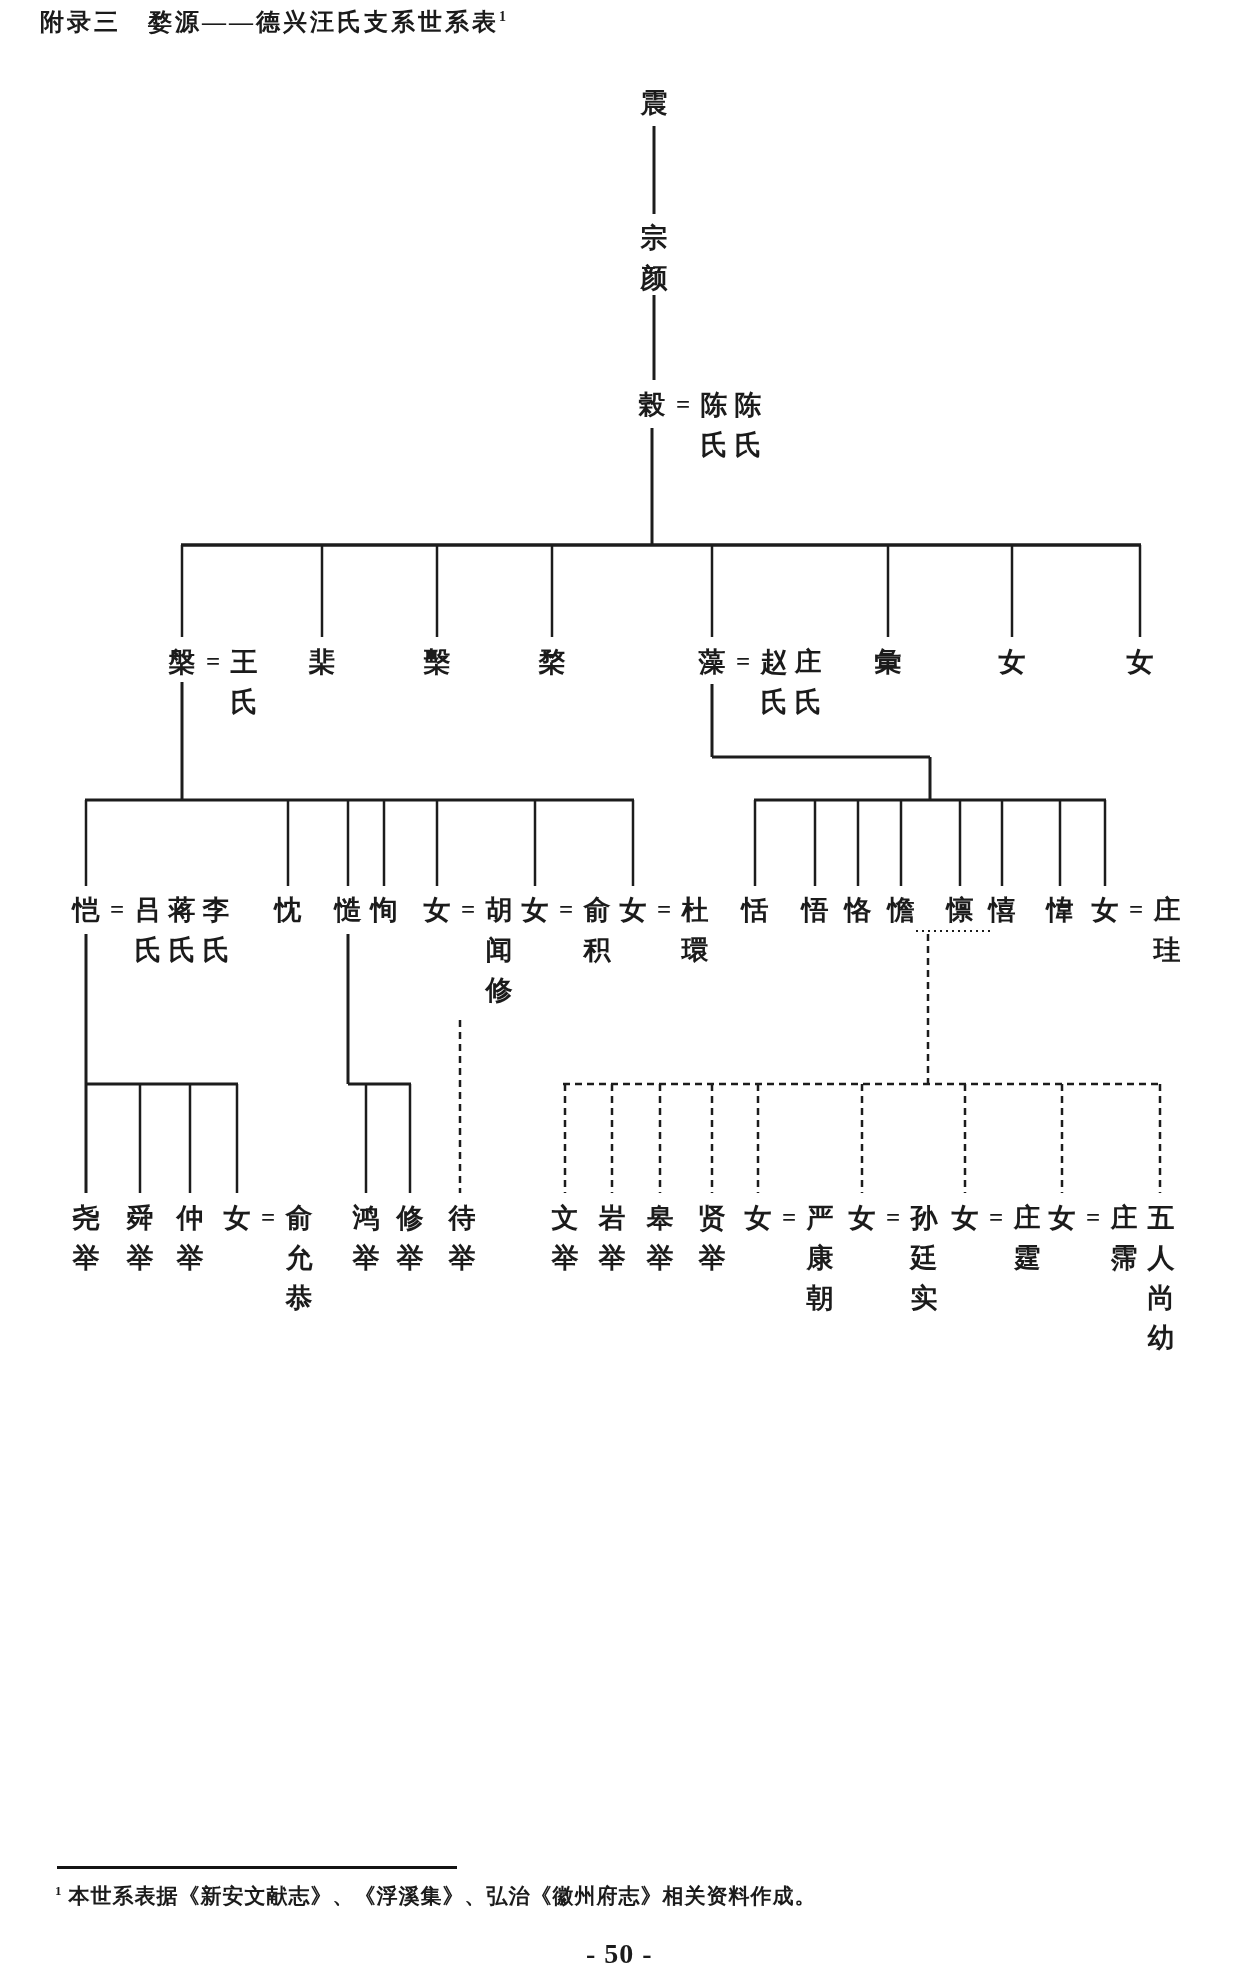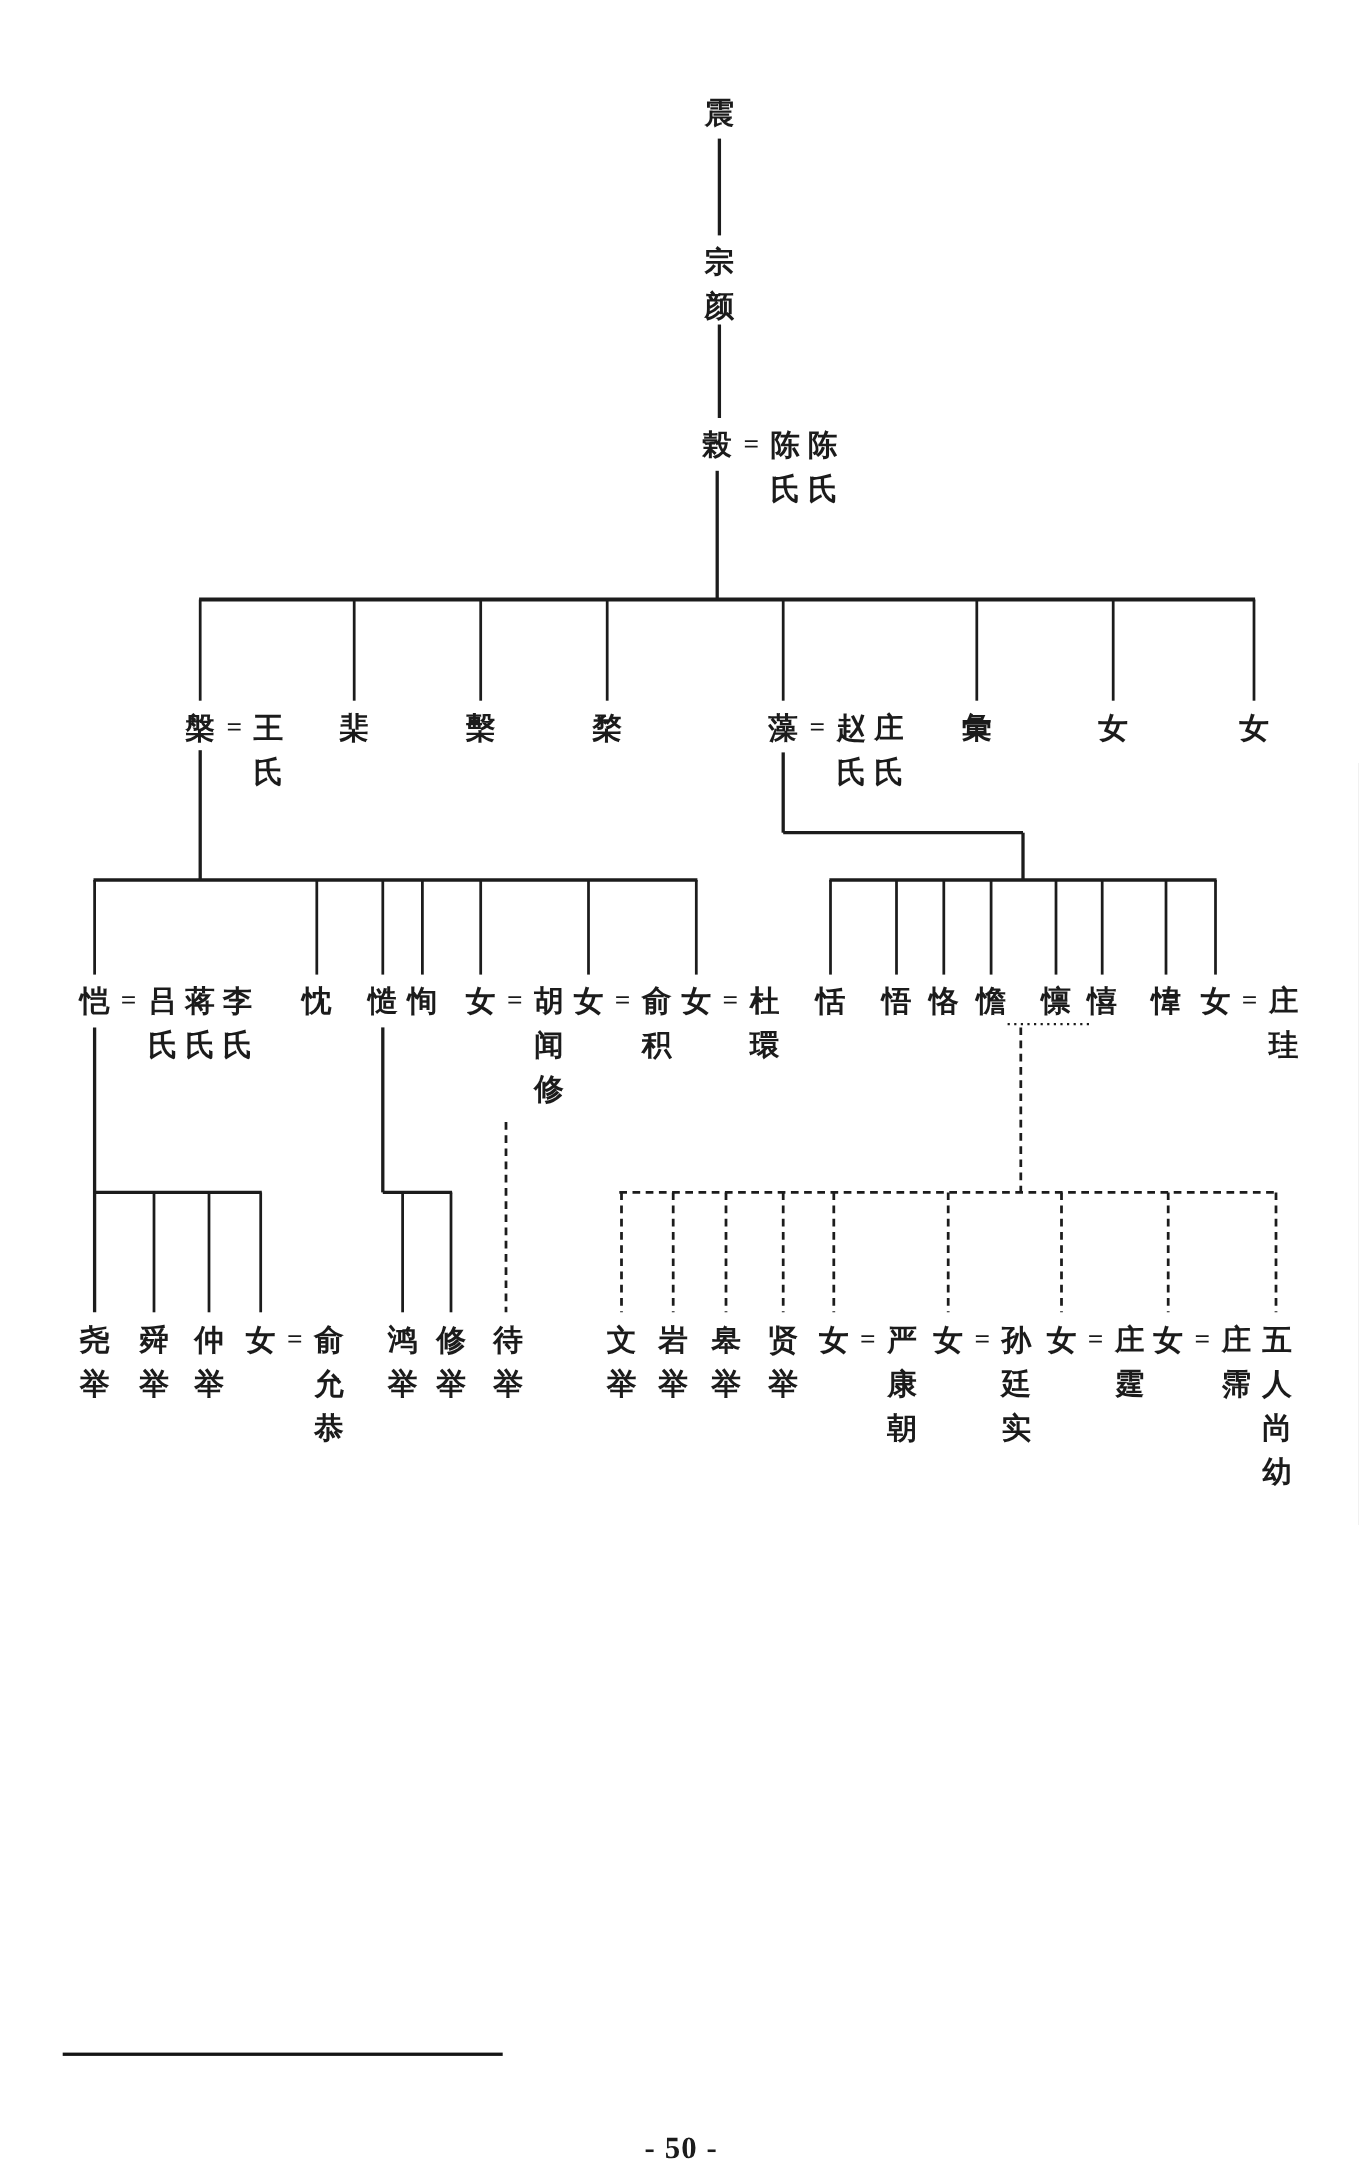--- a/index.html
+++ b/index.html
@@ -49,20 +49,21 @@
   .page-number{
     position:absolute;left:586px;top:1938px;
     font-size:28px;font-weight:bold;letter-spacing:1px;
   }
 </style>
 </head>
 <body>
 
 <div class="page">
 
+  <div class="title"><span>附录三　婺源——德兴汪氏支系世系表</span><sup>1</sup></div>
 
   <div>
       <svg width="1235" height="1980" class="lines">
         <line x1="654" y1="126" x2="654" y2="214" class="ln solid" stroke-width="3" stroke="#1c1c1c"></line>
         <line x1="654" y1="295" x2="654" y2="380" class="ln solid" stroke-width="3" stroke="#1c1c1c"></line>
         <line x1="652" y1="428" x2="652" y2="545" class="ln solid" stroke-width="3" stroke="#1c1c1c"></line>
         <line x1="181" y1="545" x2="1141" y2="545" class="ln solid" stroke-width="3.5" stroke="#1c1c1c"></line>
         <line x1="182" y1="545" x2="182" y2="637" class="ln solid" stroke-width="2.5" stroke="#1c1c1c"></line>
         <line x1="322" y1="545" x2="322" y2="637" class="ln solid" stroke-width="2.5" stroke="#1c1c1c"></line>
         <line x1="437" y1="545" x2="437" y2="637" class="ln solid" stroke-width="2.5" stroke="#1c1c1c"></line>
@@ -447,16 +448,17 @@
           <span>五</span>
           <span>人</span>
           <span>尚</span>
           <span>幼</span>
         </div>
       </div>
     </div>
 
   <div class="foot-rule"></div>
 
+  <div class="footnote"><sup>1</sup><span>本世系表据《新安文献志》、《浮溪集》、弘治《徽州府志》相关资料作成。</span></div>
 
   <div class="page-number">- 50 -</div>
 
 </div>
 
 </body></html>

